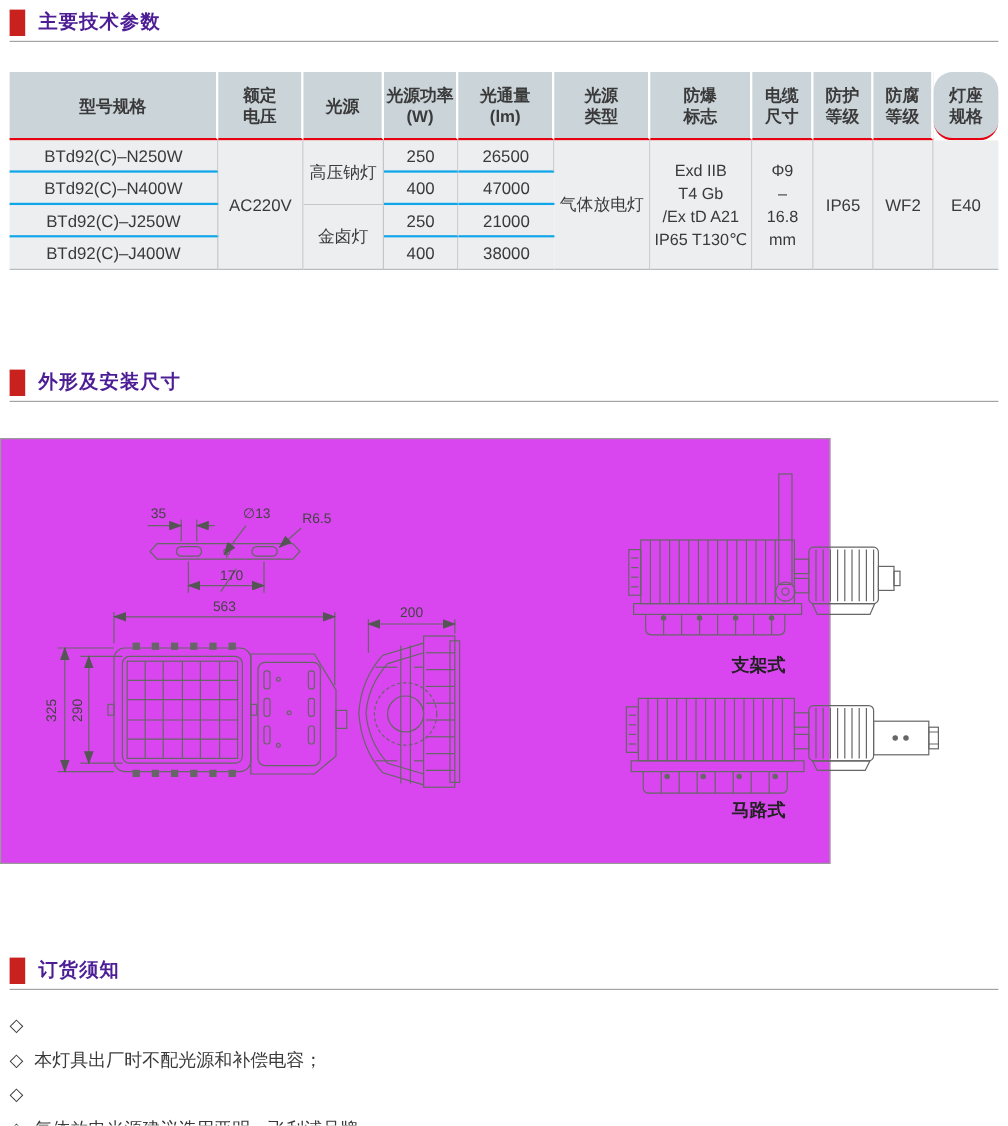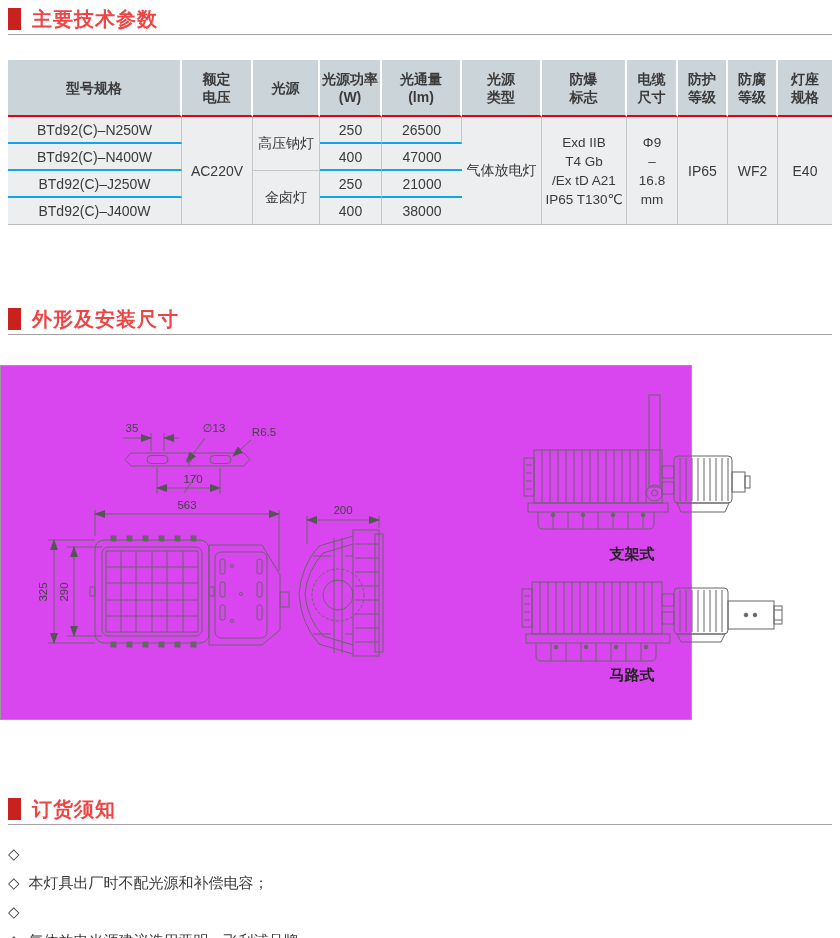--- a/index.html
+++ b/index.html
@@ -10,37 +10,37 @@
   }
   .page { position:absolute; inset:0; }
 
   
   .sec-header{
     position:absolute; left:8px; width:824px;
     display:flex; align-items:center; gap:11px;
     border-bottom:1px solid #a3a3a3; padding-bottom:4px;
   }
   .sec-bullet{ width:13px; height:22px; background:#c9211e; flex:0 0 auto; }
-  .sec-title{ font-size:20px; font-weight:bold; color:#ef4444; letter-spacing:1px; line-height:22px; }
+  .sec-title{ font-size:16px; font-weight:bold; color:#4c1d95; letter-spacing:1px; line-height:22px; }
   #hdr-tech{ top:8px; }
   #hdr-dims{ top:308px; }
   #hdr-order{ top:798px;align-items:center; }
 
   
   table.spec{
     position:absolute; left:8px; top:60px; width:824px;
     border-collapse:separate; border-spacing:0; table-layout:fixed;
   }
   table.spec th{
     background:#cbd4d9; height:57px; font-size:14px; font-weight:bold;
     color:#3a3a3a; text-align:center; vertical-align:middle;
     border-right:2px solid #ffffff; border-bottom:2px solid #e60012;
     white-space:pre-line; line-height:18px;
   }
-  table.spec th:last-child{ border-right:none; }
+  table.spec th:last-child{ border-right:none;border-radius:16px; }
   table.spec td{
     background:#eceeef; height:27px; font-size:14px; color:#3a3a3a;
     text-align:center; vertical-align:middle;
     border-right:1px solid #c3c7ca; border-bottom:2px solid #0ea5e9;
     white-space:pre-line;
   }
   table.spec td:last-child{ border-right:none; }
   table.spec td.gray-divide{ border-bottom:1px solid #c3c7ca; }
   table.spec td.bottom-edge{ border-bottom:1px solid #b8bcbe; }
   table.spec td.small{ font-size:13.5px; line-height:19px;margin-top:46px; }

